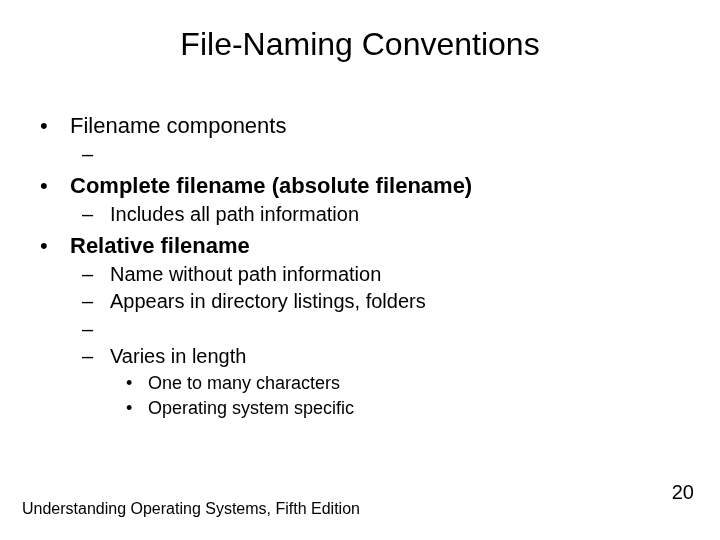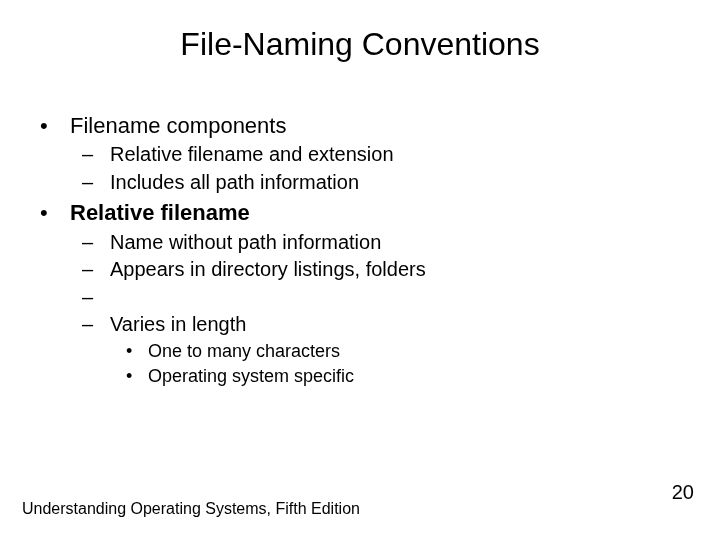--- a/index.html
+++ b/index.html
@@ -89,23 +89,26 @@
   <div class="title">File-Naming Conventions</div>
 
   <div class="body">
 
     <div class="lvl1">
       <span class="bullet dot"></span>
       <span>Filename components</span>
     </div>
     <div class="lvl2">
       <span class="bullet dash"></span>
-      <span>Relative filename and extension</span>
     </div>
 
+    <div class="lvl1">
+      <span class="bullet dot"></span>
+      <span class="bold">Complete filename (absolute filename)</span>
+    </div>
     <div class="lvl2">
       <span class="bullet dash"></span>
       <span>Includes all path information</span>
     </div>
 
     <div class="lvl1">
       <span class="bullet dot"></span>
       <span class="bold">Relative filename</span>
     </div>
     <div class="lvl2">

